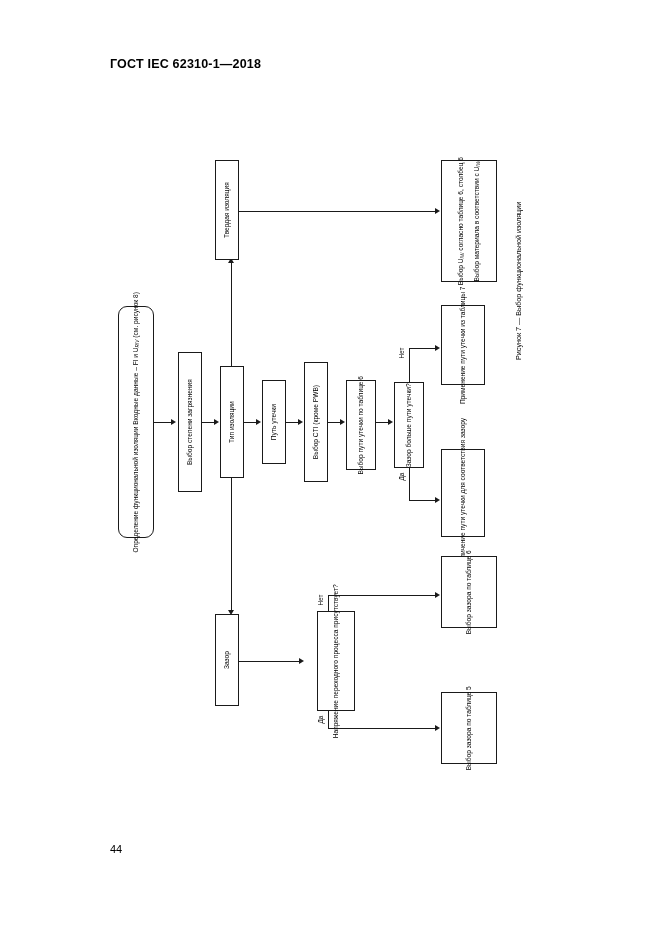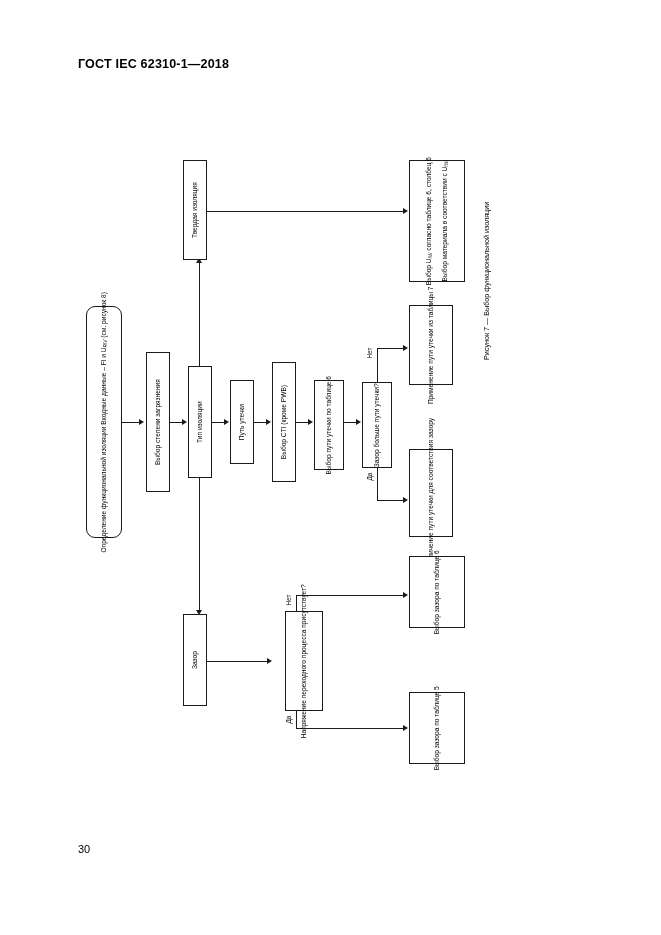--- a/index.html
+++ b/index.html
@@ -4,21 +4,21 @@
 <style>
   html,body{margin:0;padding:0;}
   body{
     width:661px;height:935px;
     background:#ffffff;
     font-family:"Liberation Sans", sans-serif;
     color:#000;
     position:relative;
     overflow:hidden;
   }
-  #page{position:absolute;inset:0;}
+  #page{position:absolute;inset:0;margin-left:32px;}
 
   .hdr{
     position:absolute;left:78px;top:57px;
     font-size:12.5px;font-weight:bold;letter-spacing:.2px;
     white-space:nowrap;
   }
   .pageno{
     position:absolute;left:78px;top:843px;
     font-size:11px;
   }
@@ -234,15 +234,15 @@
     <div class="txt two">
       <span>Выбор зазора</span>
       <span>по таблице 5</span>
     </div>
   </div>
 
   <div class="caption">
     <span>Рисунок 7 — Выбор функциональной изоляции</span>
   </div>
 
-  <div class="pageno">30</div>
+  <div class="pageno">44</div>
 
 </div>
 
 </body></html>

